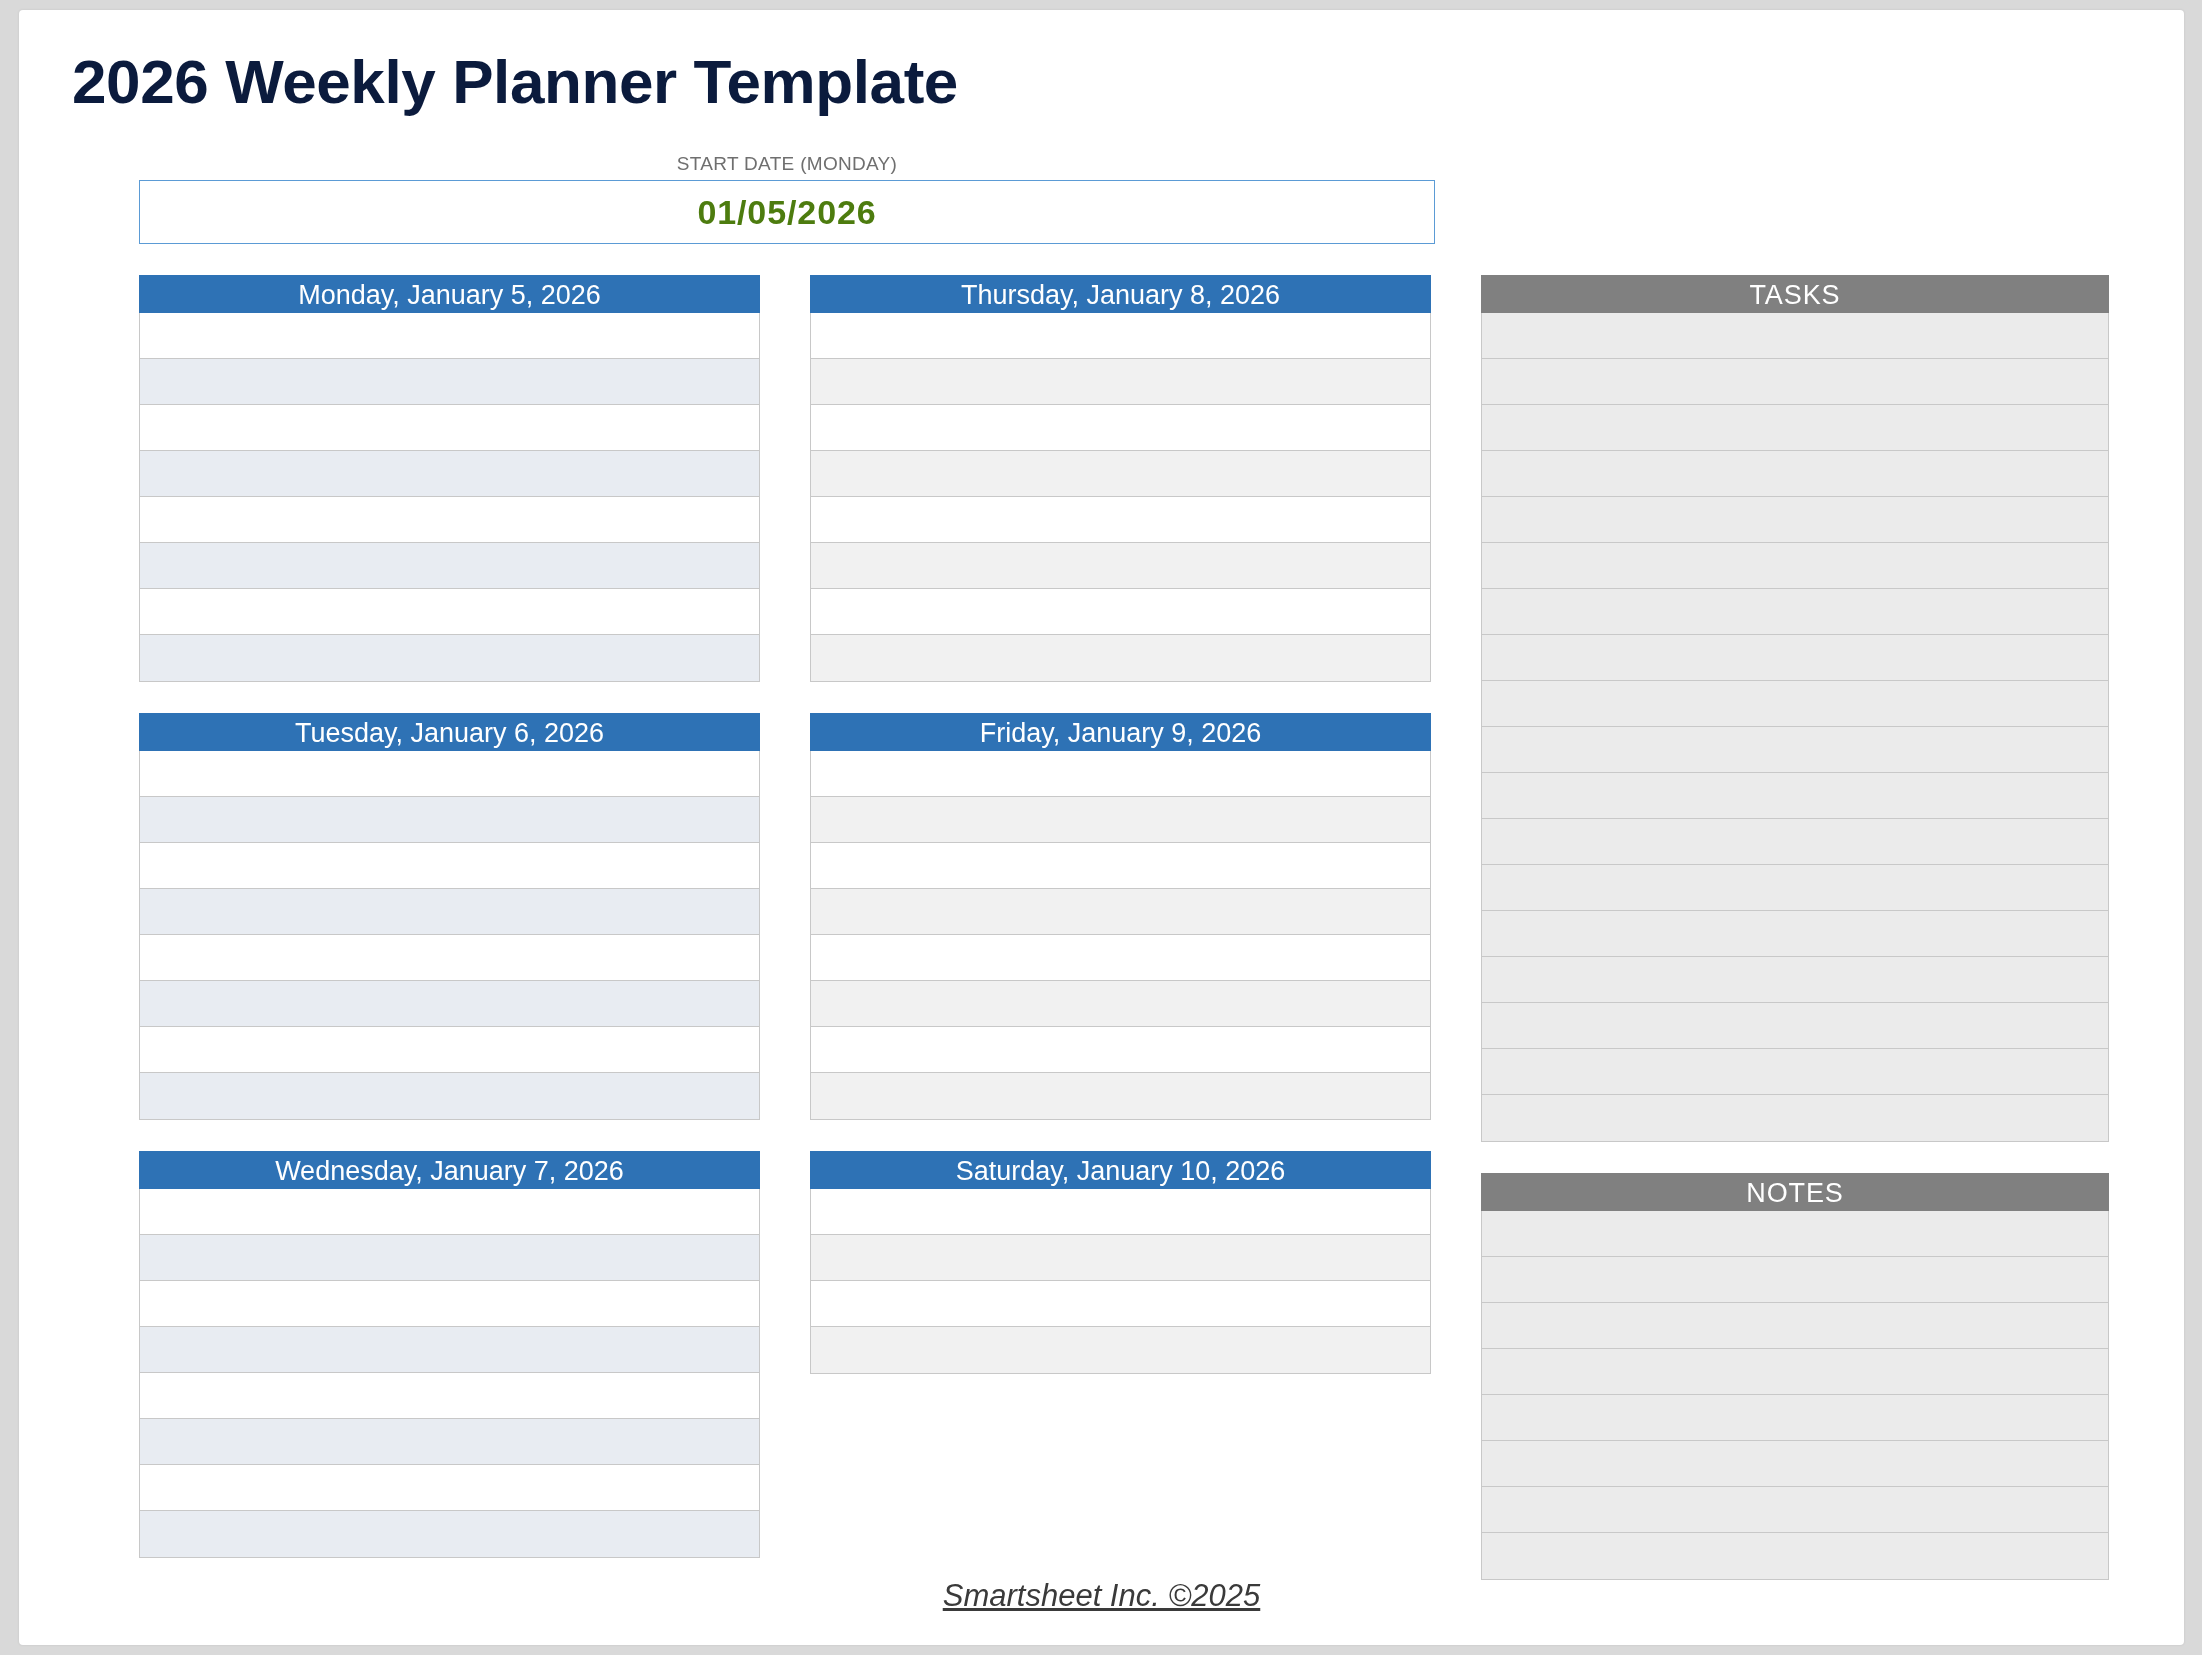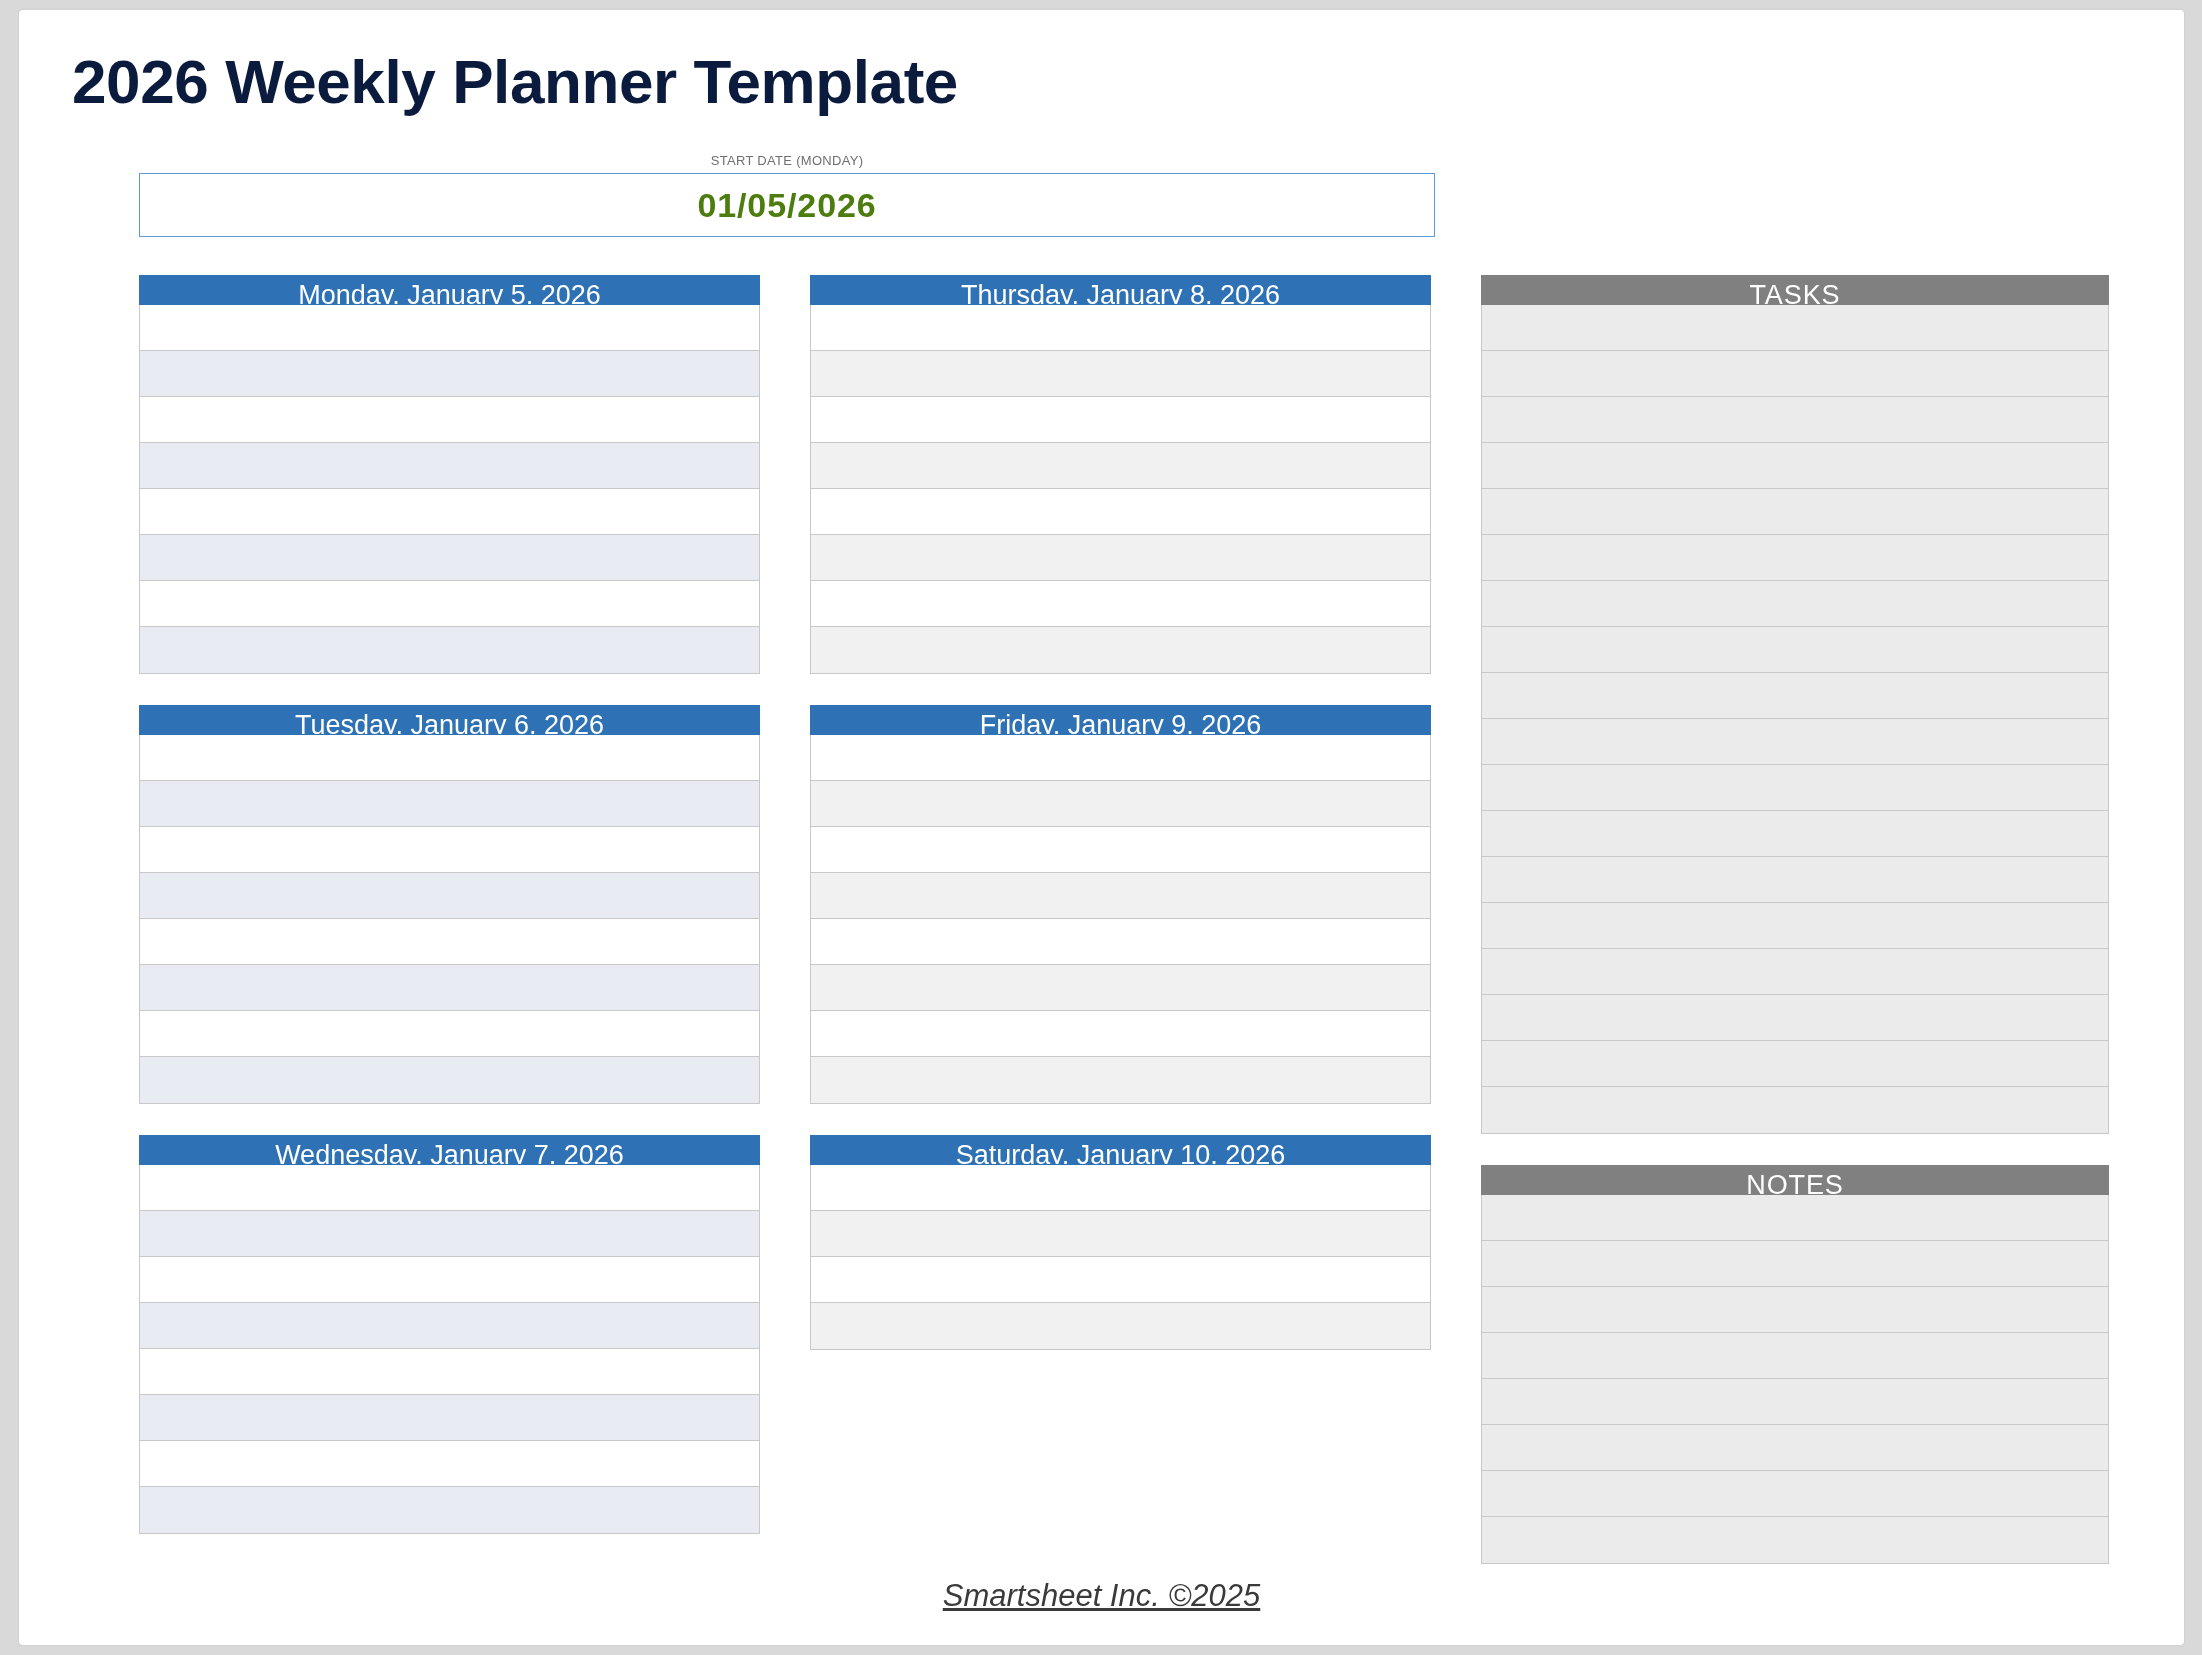--- a/index.html
+++ b/index.html
@@ -33,21 +33,21 @@
   }
 
   
   .startdate-wrap {
     position: absolute;
     left: 120px; top: 143px;
     width: 1296px;
   }
   .startdate-label {
     text-align: center;
-    font-size: 13px;
+    font-size: 19px;
     color: #6f6f6f;
     letter-spacing: 0.3px;
     margin-bottom: 5.2px;
   }
   .startdate-field {
     height: 64px;
     border: 1.7px solid #5b9bd5;
     background: #ffffff;
     display: flex;
     align-items: center;
@@ -72,21 +72,21 @@
   .col-right  { position: absolute; left: 1342px; width: 628px; }
 
   .blk { width: 100%; margin-bottom: 0; }
 
   .blk-head {
     background: #2e72b5;
     color: #ffffff;
     text-align: center;
     font-size: 27px;
     line-height: 38px;
-    height: 30px;
+    height: 38px;
     white-space: nowrap;
     overflow: hidden;
     border: 0.9px solid #2e72b5;
   }
   .blk-head.gray { background: #808080; border-color: #808080; letter-spacing: 0.9px; }
 
   .rows { border: 0.9px solid #c8c8c8; border-top: none; }
   .row {
     height: 46px;
     border-bottom: 0.9px solid #c8c8c8;

